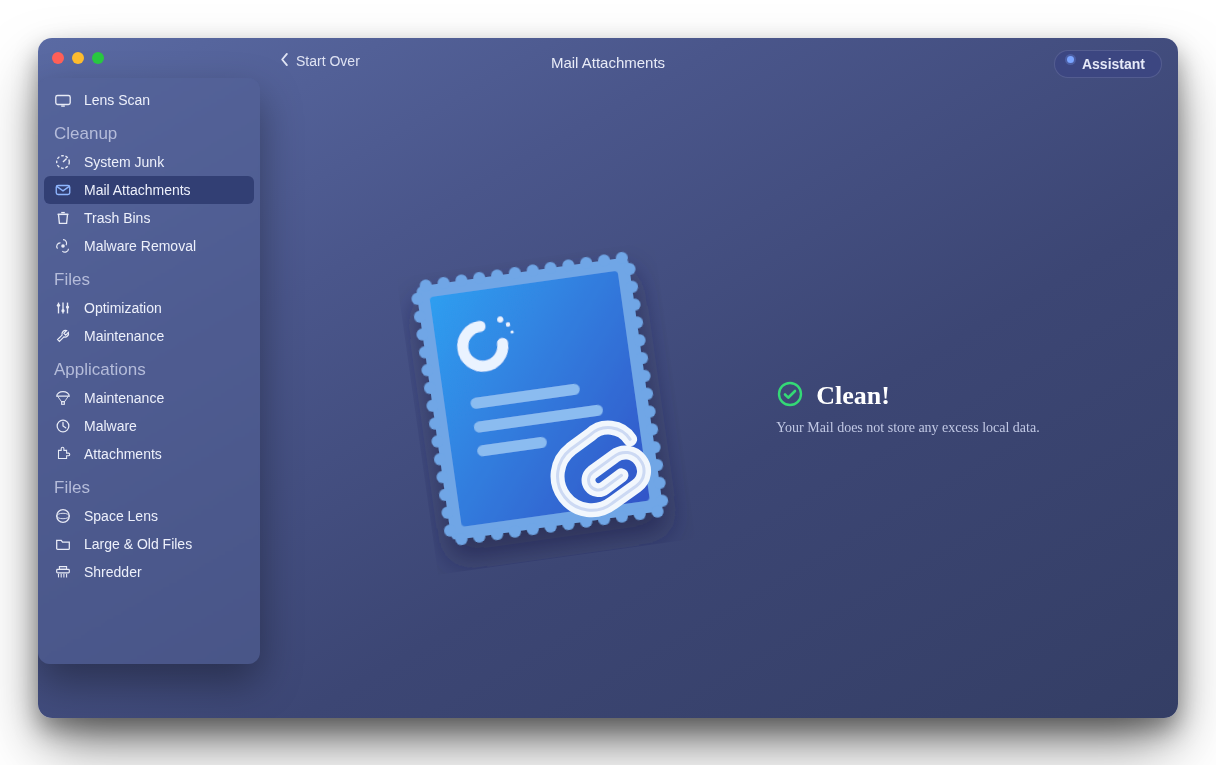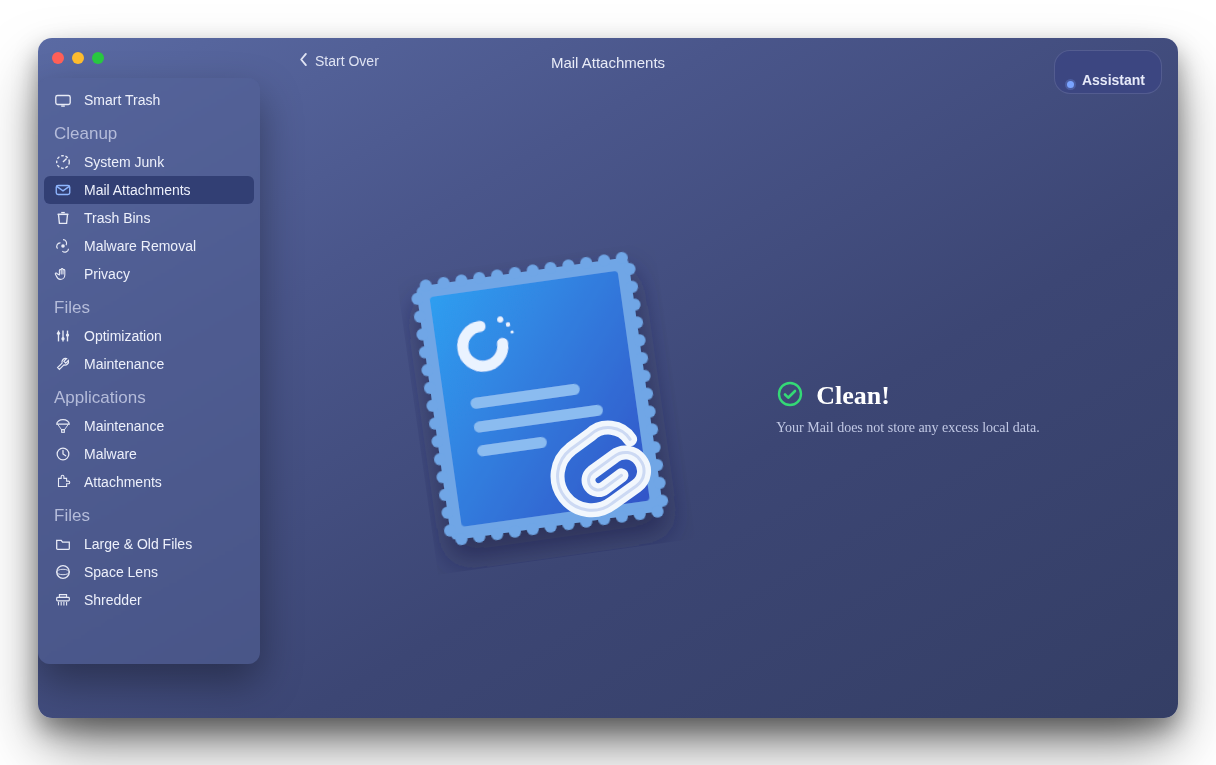--- a/index.html
+++ b/index.html
@@ -17,30 +17,30 @@
 
   
   .traffic { position: absolute; left: 14px; top: 14px; display: flex; gap: 8px; z-index: 30; }
   .traffic span { width: 12px; height: 12px; border-radius: 50%; display: block; }
   .tl-red    { background: #ff5f57; }
   .tl-yellow { background: #febc2e; }
   .tl-green  { background: #28c840; }
 
   
   .header { position: absolute; left: 0; right: 0; top: 0; height: 52px; display: flex; align-items: center; z-index: 10; }
-  .back-btn { position: absolute; left: 261px; top: 14px; display: flex; align-items: center; gap: 6px; color: #dfe3f3; font-size: 14px; cursor: pointer; }
+  .back-btn { position: absolute; left: 242px; top: 14px; display: flex; align-items: center; gap: 6px; color: #dfe3f3; font-size: 14px; cursor: pointer; }
   .back-btn svg { width: 10px; height: 15px; }
   .title { position: absolute; left: 0; right: 0; top: 16px; text-align: center; color: #e8ebf7; font-size: 15px; font-weight: 500; pointer-events: none; }
   .assistant-btn {
     position: absolute; right: 16px; top: 12px;
-    display: flex; align-items: flex-end; gap: 8px;
+    display: flex; align-items: flex-start; gap: 8px;
     background: rgba(60,70,130,0.9);
     border: 1px solid rgba(255,255,255,0.12);
     color: #e6e9f8; font-size: 14px; font-weight: 600;
-    padding: 21px 16px 5px 12px; border-radius: 16px;
+    padding: 5px 16px 5px 12px; border-radius: 16px;
     cursor: pointer;
   }
   .assistant-dot { width:7px; height:7px; border-radius:50%; background:#7aa4ff; box-shadow:0 0 0 2px rgba(122,164,255,0.25);}
 
   
   .sidebar {
     position: absolute; left: 0; top: 40px;
     width: 222px; height: 586px;
     background: rgba(82,96,150,0.55);
     backdrop-filter: blur(1px);
@@ -115,21 +115,21 @@
     </div>
 
     <div class="sidebar">
       <div class="side-item">
         <span class="icon">
           <svg viewBox="0 0 20 20">
               <rect x="2" y="5" width="16" height="10" rx="2" fill="none" stroke="#e8ebf6" stroke-width="1.5"></rect>
               <rect x="8" y="16" width="4" height="1.5" fill="#e8ebf6"></rect>
             </svg>
         </span>
-        <span>Smart Trash</span>
+        <span>Lens Scan</span>
       </div>
 
       <div class="side-section">Cleanup</div>
       <div class="side-item">
         <span class="icon">
           <svg viewBox="0 0 20 20">
               <circle cx="10" cy="10" r="7" fill="none" stroke="#e8ebf6" stroke-width="1.5" stroke-dasharray="3 2"></circle>
               <line x1="10" y1="10" x2="14" y2="6" stroke="#e8ebf6" stroke-width="1.5"></line>
             </svg>
         </span>
@@ -156,28 +156,20 @@
       </div>
 
       <div class="side-item">
         <span class="icon">
           <svg viewBox="0 0 20 20">
               <circle cx="10" cy="10" r="2" fill="#e8ebf6"></circle>
               <path d="M10 3a4 4 0 0 1 3.5 6M3.9 13a4 4 0 0 1 3.3-6.5M16.1 13a4 4 0 0 1-6.8 2.7" fill="none" stroke="#e8ebf6" stroke-width="1.3"></path>
             </svg>
         </span>
         <span>Malware Removal</span>
-      </div>
-      <div class="side-item">
-        <span class="icon">
-          <svg viewBox="0 0 20 20">
-              <path d="M6 11V6a1 1 0 1 1 2 0v4V5a1 1 0 1 1 2 0v5V6a1 1 0 1 1 2 0v5a5 5 0 0 1-5 5c-2 0-3.5-1.5-4.5-4l-1-2c-.4-.8.6-1.6 1.3-1l1.2 1z" fill="none" stroke="#e8ebf6" stroke-width="1.2" stroke-linejoin="round"></path>
-            </svg>
-        </span>
-        <span>Privacy</span>
       </div>
 
       <div class="side-section">Files</div>
       <div class="side-item">
         <span class="icon">
           <svg viewBox="0 0 20 20">
               <line x1="5" y1="4" x2="5" y2="16" stroke="#e8ebf6" stroke-width="1.5"></line>
               <line x1="10" y1="4" x2="10" y2="16" stroke="#e8ebf6" stroke-width="1.5"></line>
               <line x1="15" y1="4" x2="15" y2="16" stroke="#e8ebf6" stroke-width="1.5"></line>
               <circle cx="5" cy="7" r="1.8" fill="#e8ebf6"></circle>
@@ -223,33 +215,33 @@
               <path d="M5 6h3V4a1.5 1.5 0 1 1 3 0v2h3v3h2a1.5 1.5 0 1 1 0 3h-2v3H5z" fill="none" stroke="#e8ebf6" stroke-width="1.2"></path>
             </svg>
         </span>
         <span>Attachments</span>
       </div>
 
       <div class="side-section">Files</div>
       <div class="side-item">
         <span class="icon">
           <svg viewBox="0 0 20 20">
-              <path d="M3 6h5l1.5 2H17v7a1 1 0 0 1-1 1H4a1 1 0 0 1-1-1z" fill="none" stroke="#e8ebf6" stroke-width="1.4"></path>
-            </svg>
-        </span>
-        <span>Large &amp; Old Files</span>
-      </div>
-      <div class="side-item">
-        <span class="icon">
-          <svg viewBox="0 0 20 20">
               <circle cx="10" cy="10" r="7" fill="none" stroke="#e8ebf6" stroke-width="1.4"></circle>
               <ellipse cx="10" cy="10" rx="7" ry="3" fill="none" stroke="#e8ebf6" stroke-width="1"></ellipse>
             </svg>
         </span>
         <span>Space Lens</span>
+      </div>
+      <div class="side-item">
+        <span class="icon">
+          <svg viewBox="0 0 20 20">
+              <path d="M3 6h5l1.5 2H17v7a1 1 0 0 1-1 1H4a1 1 0 0 1-1-1z" fill="none" stroke="#e8ebf6" stroke-width="1.4"></path>
+            </svg>
+        </span>
+        <span>Large &amp; Old Files</span>
       </div>
       <div class="side-item">
         <span class="icon">
           <svg viewBox="0 0 20 20">
               <rect x="3" y="7" width="14" height="4" rx="1" fill="none" stroke="#e8ebf6" stroke-width="1.3"></rect>
               <path d="M6 4h8v3H6z" fill="none" stroke="#e8ebf6" stroke-width="1.2"></path>
               <line x1="5" y1="12" x2="5" y2="16" stroke="#e8ebf6" stroke-width="1.2"></line>
               <line x1="8" y1="12" x2="8" y2="16" stroke="#e8ebf6" stroke-width="1.2"></line>
               <line x1="11" y1="12" x2="11" y2="16" stroke="#e8ebf6" stroke-width="1.2"></line>
               <line x1="14" y1="12" x2="14" y2="16" stroke="#e8ebf6" stroke-width="1.2"></line>

